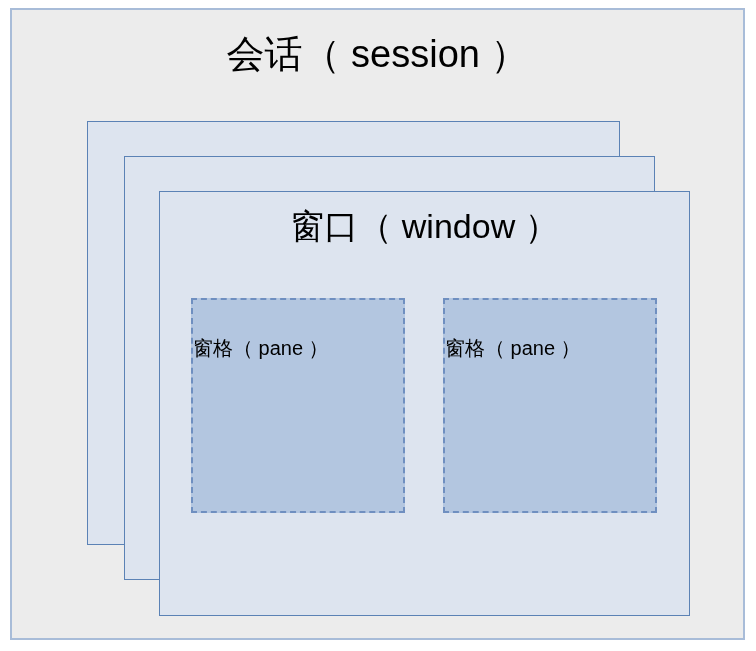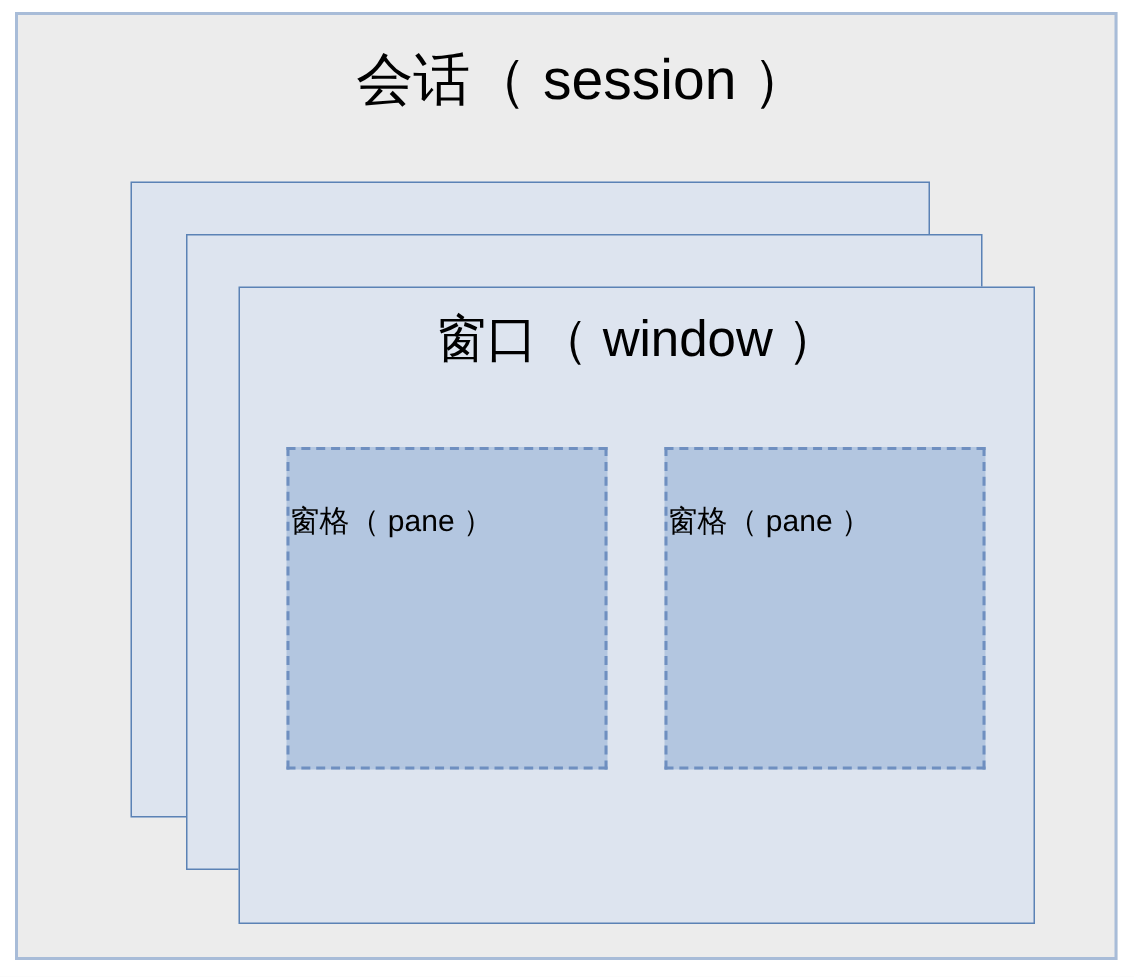--- a/index.html
+++ b/index.html
@@ -33,21 +33,20 @@
     position: absolute;
     left: 0;
     top: 22px;
     width: 100%;
     text-align: center;
     font-size: 38px;
     line-height: 1.2;
     color: #000000;
     letter-spacing: 0px;
     white-space: nowrap;
-    padding-left: 11px;
   }
 
   
   .window-layer {
     position: absolute;
     background: #dde4ef;
     border: 1px solid #5b82b5;
     box-sizing: border-box;
   }
 

